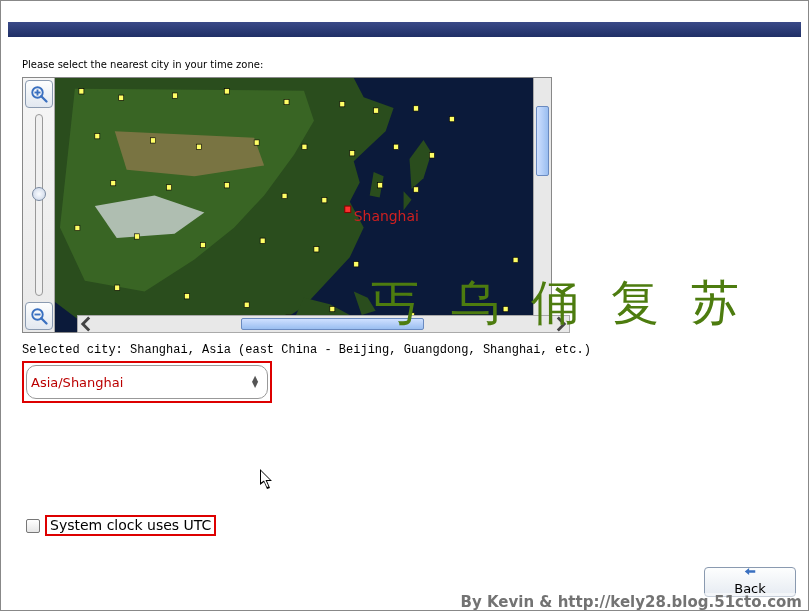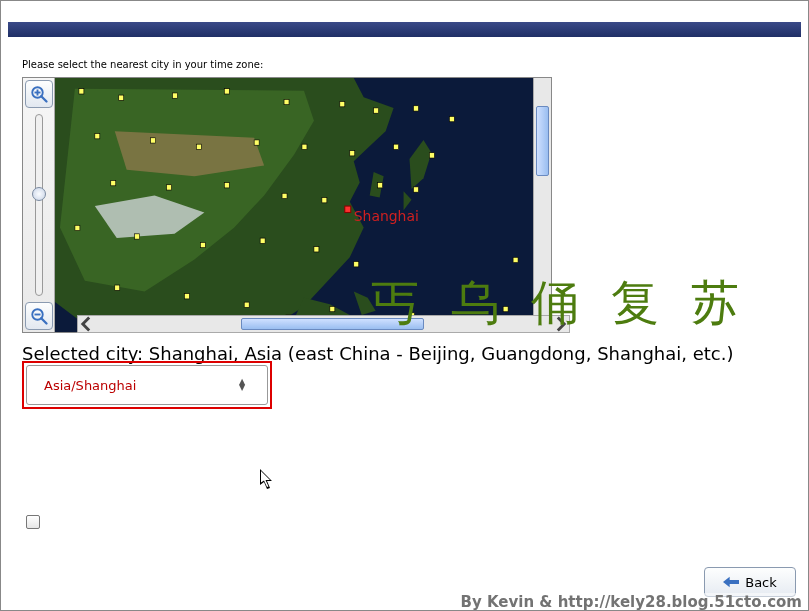--- a/index.html
+++ b/index.html
@@ -111,39 +111,40 @@
     position:absolute; top:2px; bottom:2px;
     left: 32%; width: 40%;
     background: linear-gradient(to bottom,#cfe0ff,#9abef0);
     border: 1px solid #6a8ac0;
     border-radius: 2px;
   }
   
   .selected-line {
     position: absolute;
     top: 342px; left: 21px;
-    font-size: 18px;
+    font-size: 12px;
+    font-family: Liberation Mono, monospace;
   }
   .combo-wrap {
     position: absolute;
     top: 360px; left: 21px;
   }
   .red-box {
     border: 2px solid #d00;
     padding: 2px;
   }
   .combo {
-    width: 242px; height: 40px;
+    width: 242px; height: 34px;
     border: 1px solid #999;
     background: #fff;
-    border-radius: 3px;
+    border-radius: 10px;
     display: flex;
     align-items: center;
     justify-content: space-between;
-    padding: 0 17px;
+    padding: 0 4px;
     color: #b00;
     font-size: 13px;
     cursor: pointer;
   }
   .combo .spin {
     width: 16px;
     display: flex;
     flex-direction: column;
     align-items: center;
     color: #555;
@@ -180,20 +181,21 @@
   }
   .nav-btn {
     width: 92px; height: 30px;
     border: 1px solid #8a9ab0;
     border-radius: 4px;
     background: linear-gradient(to bottom,#fdfefe,#e6ebf2);
     display: flex; align-items: center; justify-content: center;
     gap: 6px;
     font-size: 13px;
     cursor: pointer;
+    flex-direction: column;
   }
   .nav-btn svg { width: 16px; height: 12px; }
   
   .watermark {
     position: absolute;
     top: 270px; left: 370px;
     color: #4d7c0f;
     font-size: 48px;
     font-family: "STKaiti","KaiTi",serif;
     pointer-events: none;
@@ -354,20 +356,21 @@
     <span class="spin">
       <span>▲</span>
         <span>▼</span>
     </span>
   </div>
 </div>
 
 <div class="utc-wrap">
   <div class="utc-inner">
     <div class="chk"></div>
+    <div class="utc-label-box">System clock uses UTC</div>
   </div>
 </div>
 
 <div class="btn-row">
   <div class="nav-btn">
     <svg viewBox="0 0 24 16">
       <path d="M10 0 L0 8 L10 16 L10 11 L24 11 L24 5 L10 5 Z" fill="#3a70c0"></path>
     </svg>
     <span>Back</span>
   </div>

